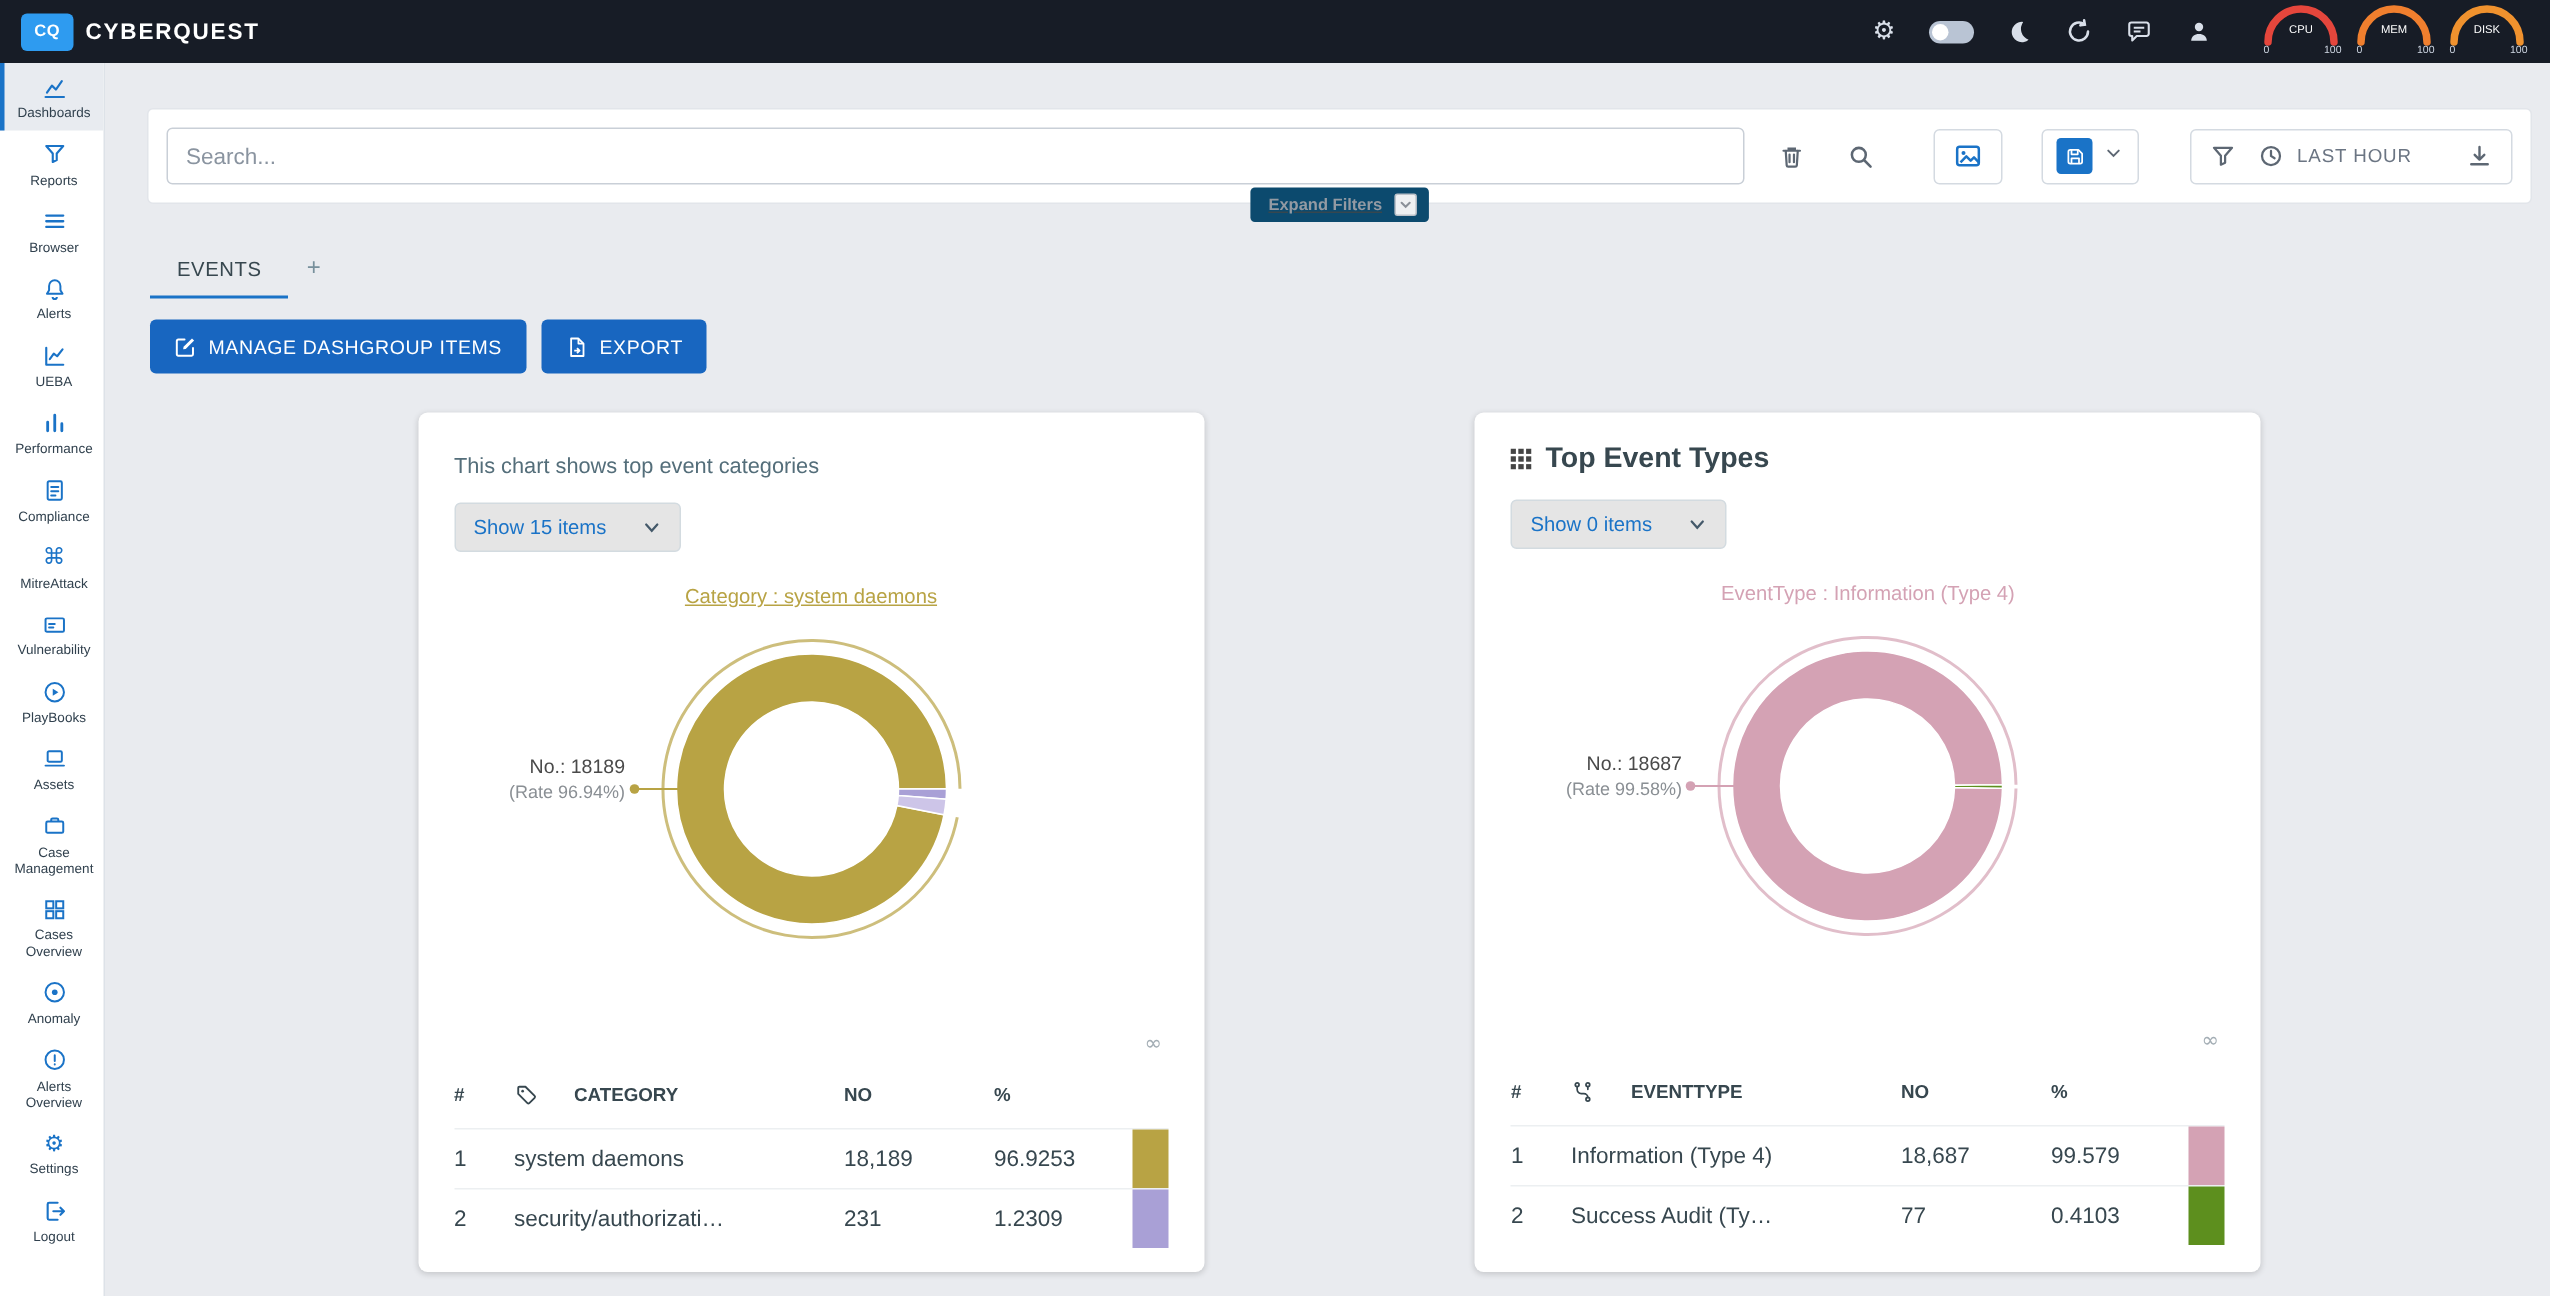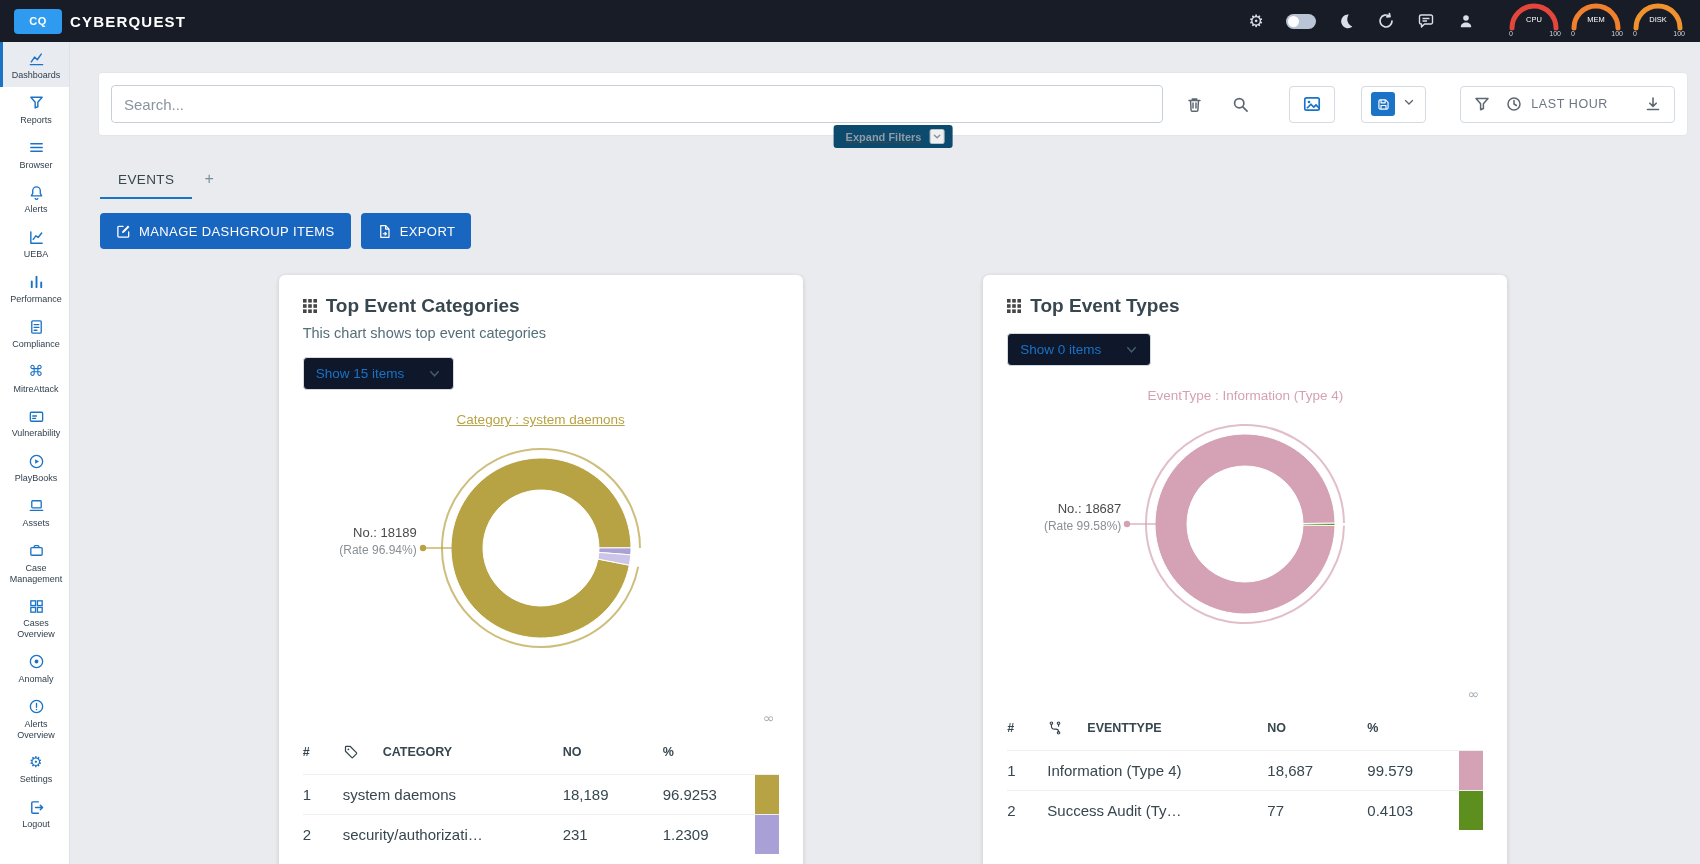--- a/index.html
+++ b/index.html
@@ -11,21 +11,21 @@
   }
   [data-interactable="true"] { cursor: pointer; }
 
   
   .topbar {
     height: 42px; background: #171c26; display: flex; align-items: center;
     padding: 0 14px; position: relative; z-index: 20;
   }
   .logo-wrap { display: flex; align-items: center; gap: 8px; }
   .logo-box {
-    width: 48px; height: 25px; background: #2e9bf0; border-radius: 4px;
+    width: 35px; height: 25px; background: #2e9bf0; border-radius: 4px;
     color: #fff; font-size: 11px; font-weight: bold; display: flex;
     align-items: center; justify-content: center; letter-spacing: .5px;
   }
   .brand { color: #fff; font-weight: 700; font-size: 15px; letter-spacing: 1.2px; }
   .top-right { margin-left: auto; display: flex; align-items: center; gap: 20px; }
   .tb-icon { display: inline-flex; align-items: center; justify-content: center; width: 20px; height: 20px; }
   .tb-icon svg { width: 18px; height: 18px; }
   .tb-uni { font-family: "DejaVu Sans", sans-serif; color: #d9dfe9; font-size: 17px; line-height: 1; }
   .toggle { width: 30px; height: 15px; background: #b9c4d4; border-radius: 8px; position: relative; display: inline-block; }
   .toggle .knob { position: absolute; left: 2px; top: 2px; width: 11px; height: 11px; background: #fff; border-radius: 50%; }
@@ -120,21 +120,21 @@
   .card {
     width: 524px; background: #fff; border-radius: 6px;
     box-shadow: 0 1px 4px rgba(0,0,0,.16); padding: 20px 24px 16px;
   }
   .card-title-row { display: flex; align-items: center; gap: 9px; }
   .card-title-row svg { width: 14px; height: 14px; }
   .card-title { font-size: 19px; font-weight: 700; color: #37474f; }
   .card-sub { margin-top: 8px; font-size: 14.5px; color: #546e7a; }
   .show-btn {
     margin-top: 16px; display: inline-flex; align-items: center; gap: 24px;
-    background: #0f172a; border: 1px solid #d3dbe0; border-radius: 4px;
+    background: #e5e5e5; border: 1px solid #d3dbe0; border-radius: 4px;
     padding: 8px 12px; font-size: 13.5px; color: #1a73c7;
     font-family: "Liberation Sans", sans-serif;
   }
   .show-btn svg { width: 13px; height: 13px; }
 
   .chart-area { position: relative; height: 330px; margin-top: 8px; }
   .chart-area > svg.donut { position: absolute; inset: 0; width: 100%; height: 100%; }
   .chart-label { position: absolute; top: 14px; left: 0; right: 0; text-align: center; font-size: 13.5px; }
   .callout { position: absolute; top: 127px; right: calc(50% + 124px); text-align: right; white-space: nowrap; }
   .callout .cl1 { font-size: 13px; color: #4a4a4a; }
@@ -449,36 +449,20 @@
             <path d="M9.2 1.8 v3.6 h3.6"></path>
             <path d="M6.2 10.4 h3.6 M8.2 8.6 l1.8 1.8 -1.8 1.8"></path>
           </svg>
         <span data-interactable="false">EXPORT</span>
       </button>
     </div>
 
     <div class="cards" data-interactable="false">
 
       <article class="card" data-interactable="false">
-        <div class="card-title-row">
-          <svg viewBox="0 0 14 14" data-interactable="false">
-              <g fill="#454545">
-                <rect x="0" y="0" width="3.6" height="3.6"></rect>
-                <rect x="5.2" y="0" width="3.6" height="3.6"></rect>
-                <rect x="10.4" y="0" width="3.6" height="3.6"></rect>
-                <rect x="0" y="5.2" width="3.6" height="3.6"></rect>
-                <rect x="5.2" y="5.2" width="3.6" height="3.6"></rect>
-                <rect x="10.4" y="5.2" width="3.6" height="3.6"></rect>
-                <rect x="0" y="10.4" width="3.6" height="3.6"></rect>
-                <rect x="5.2" y="10.4" width="3.6" height="3.6"></rect>
-                <rect x="10.4" y="10.4" width="3.6" height="3.6"></rect>
-              </g>
-            </svg>
-          <h2 class="card-title" data-interactable="false">Top Event Categories</h2>
-        </div>
         <p class="card-sub" data-interactable="false">This chart shows top event categories</p>
         <button class="show-btn" data-interactable="true">
           <span data-interactable="false">Show 15 items</span>
           <svg viewBox="0 0 14 14" fill="none" stroke="#44596a" stroke-width="1.6" stroke-linecap="round">
               <path d="M3 5 L7 9.5 11 5"></path>
             </svg>
         </button>
         <div class="chart-area" data-interactable="false">
           <div class="chart-label" data-interactable="false" style="color: rgb(184, 163, 68); text-decoration: underline;">Category : system daemons</div>
           <svg class="donut" viewBox="0 0 476 330" preserveAspectRatio="xMidYMid meet" data-interactable="true">

